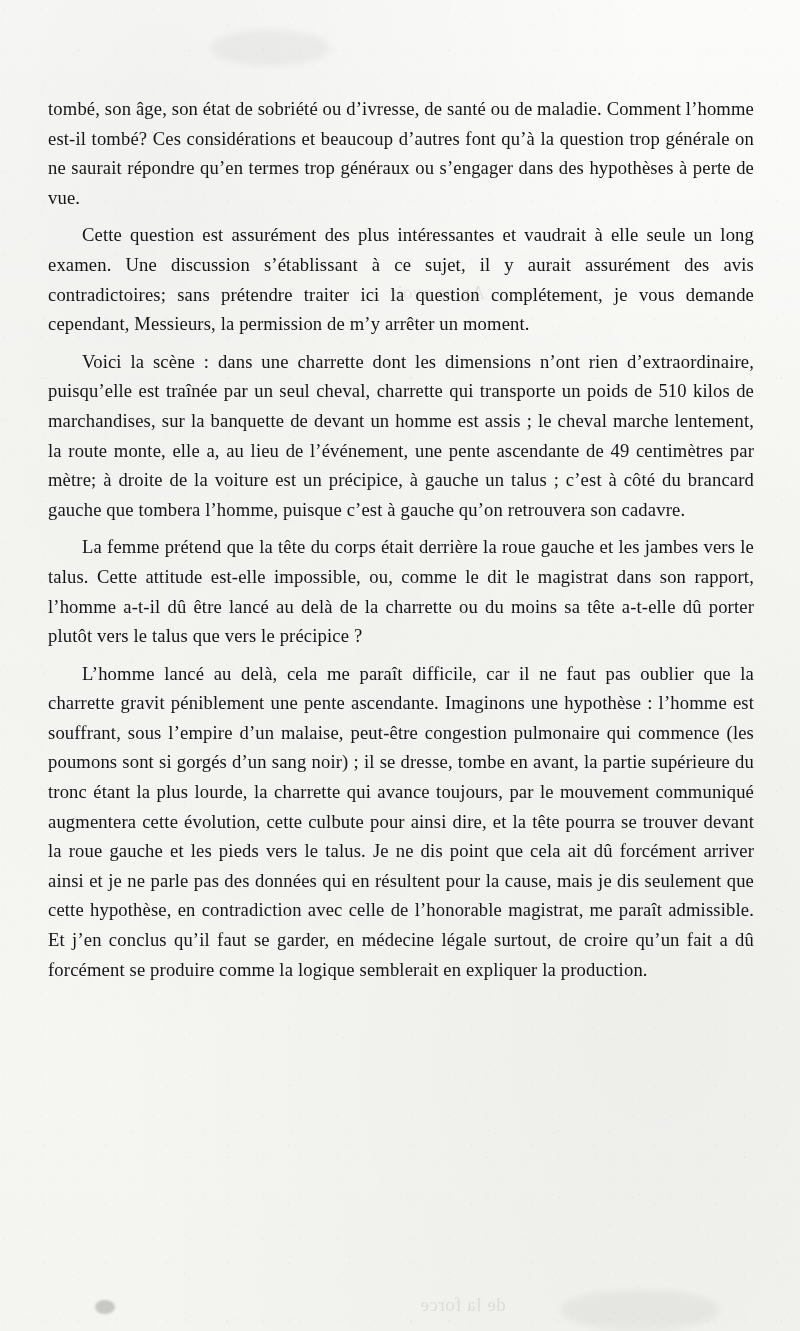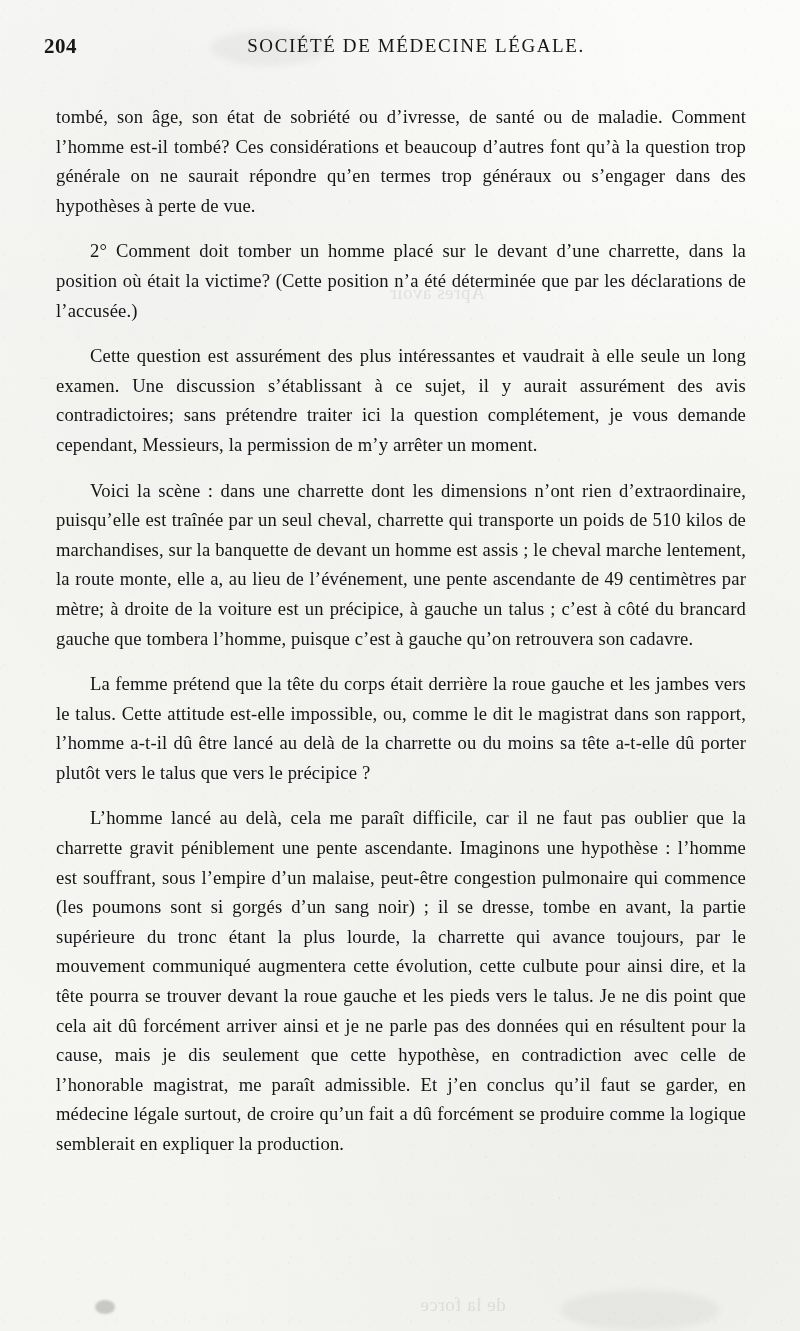--- a/index.html
+++ b/index.html
@@ -77,21 +77,21 @@
     top: 86px;
     left: 40px;
     width: 722px;
     font-size: 18.6px;
     line-height: 29.6px;
     text-align: justify;
     text-justify: inter-word;
     letter-spacing: 0.15px;
   }
   p {
-    margin: 16px;
+    margin: 8px;
     text-indent: 34px;
   }
   p.no-indent {
     text-indent: 0;
   }
   .ink-soft {
     filter: contrast(1.02);
   }
   .smudge {
     position: absolute;
@@ -108,27 +108,22 @@
 
   <div class="noise"></div>
 
   <div class="smudge" style="left:210px;top:30px;width:120px;height:36px;"></div>
   <div class="smudge" style="left:560px;top:1290px;width:160px;height:40px;"></div>
   <div class="smudge" style="left:95px;top:1300px;width:20px;height:14px;background:rgba(0,0,0,0.18);filter:blur(1px);"></div>
 
   <div class="bleed" style="left:390px;top:282px;font-size:19px;">Apres avoir</div>
   <div class="bleed" style="left:420px;top:1294px;font-size:19px;">de la force</div>
 
-  <div class="header">
-    <div class="folio">204</div>
-    <div class="running-title">SOCIÉTÉ DE MÉDECINE LÉGALE.</div>
-  </div>
 
   <div class="body-text ink-soft">
     <p class="no-indent">tombé, son âge, son état de sobriété ou d’ivresse, de santé ou de maladie. Comment l’homme est-il tombé? Ces considérations et beaucoup d’autres font qu’à la question trop générale on ne saurait répondre qu’en termes trop généraux ou s’engager dans des hypothèses à perte de vue.</p>
-    <p>2° Comment doit tomber un homme placé sur le devant d’une charrette, dans la position où était la victime? (Cette position n’a été déterminée que par les déclarations de l’accusée.)</p>
     <p>Cette question est assurément des plus intéressantes et vaudrait à elle seule un long examen. Une discussion s’établissant à ce sujet, il y aurait assurément des avis contradictoires; sans prétendre traiter ici la question complétement, je vous demande cependant, Messieurs, la permission de m’y arrêter un moment.</p>
     <p>Voici la scène : dans une charrette dont les dimensions n’ont rien d’extraordinaire, puisqu’elle est traînée par un seul cheval, charrette qui transporte un poids de 510 kilos de marchandises, sur la banquette de devant un homme est assis ; le cheval marche lentement, la route monte, elle a, au lieu de l’événement, une pente ascendante de 49 centimètres par mètre; à droite de la voiture est un précipice, à gauche un talus ; c’est à côté du brancard gauche que tombera l’homme, puisque c’est à gauche qu’on retrouvera son cadavre.</p>
     <p>La femme prétend que la tête du corps était derrière la roue gauche et les jambes vers le talus. Cette attitude est-elle impossible, ou, comme le dit le magistrat dans son rapport, l’homme a-t-il dû être lancé au delà de la charrette ou du moins sa tête a-t-elle dû porter plutôt vers le talus que vers le précipice ?</p>
     <p>L’homme lancé au delà, cela me paraît difficile, car il ne faut pas oublier que la charrette gravit péniblement une pente ascendante. Imaginons une hypothèse : l’homme est souffrant, sous l’empire d’un malaise, peut-être congestion pulmonaire qui commence (les poumons sont si gorgés d’un sang noir) ; il se dresse, tombe en avant, la partie supérieure du tronc étant la plus lourde, la charrette qui avance toujours, par le mouvement communiqué augmentera cette évolution, cette culbute pour ainsi dire, et la tête pourra se trouver devant la roue gauche et les pieds vers le talus. Je ne dis point que cela ait dû forcément arriver ainsi et je ne parle pas des données qui en résultent pour la cause, mais je dis seulement que cette hypothèse, en contradiction avec celle de l’honorable magistrat, me paraît admissible. Et j’en conclus qu’il faut se garder, en médecine légale surtout, de croire qu’un fait a dû forcément se produire comme la logique semblerait en expliquer la production.</p>
   </div>
 
 </div>
 
 </body></html>

